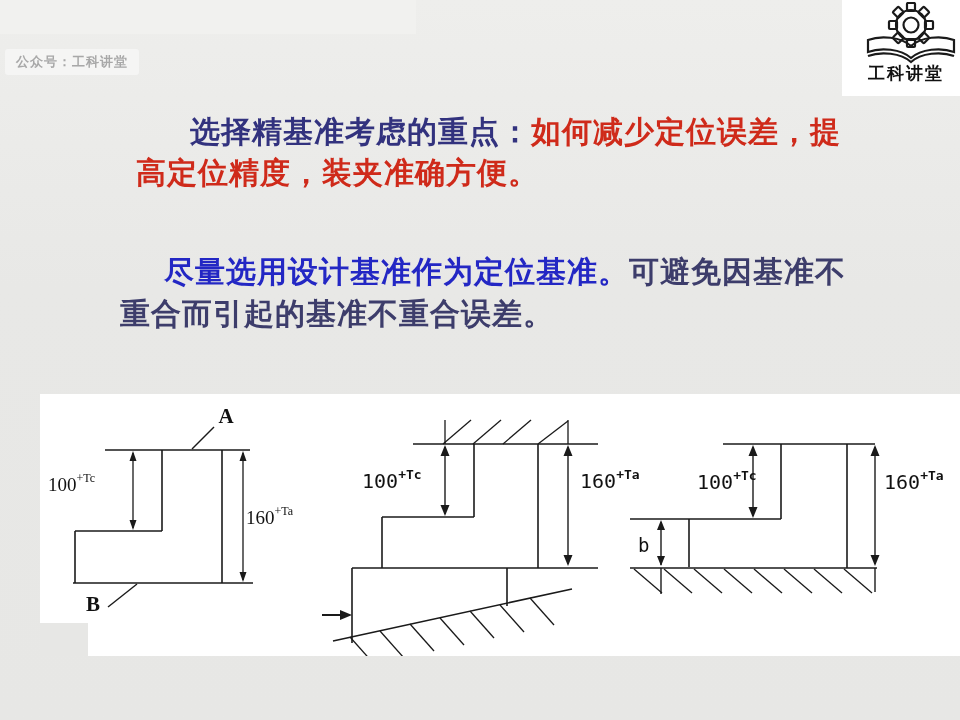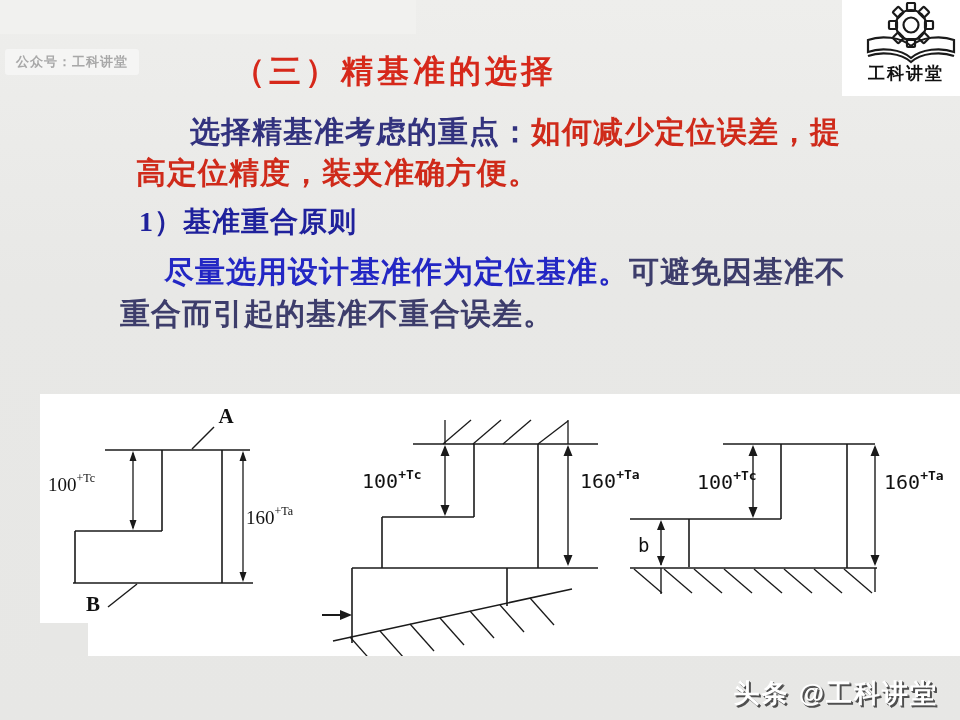--- a/index.html
+++ b/index.html
@@ -76,28 +76,26 @@
       </g>
 
       <g>
         <path d="M48,44 C38,35 18,33 5,38 L5,50 C18,45 38,47 48,56 C58,47 78,45 91,50 L91,38 C78,33 58,35 48,44 Z"></path>
         <path d="M5,54 C18,49 38,51 48,60 C58,51 78,49 91,54"></path>
       </g>
     </g>
   </svg>
   <div class="logo-text">工科讲堂</div>
 
-  <div class="title">（三）精基准的选择</div>
 
   <div class="txt line1">
     <span class="navy">选择精基准考虑的重点：</span><span class="red">如何减少定位误差，提</span>
   </div>
   <div class="txt line2">高定位精度，装夹准确方便。</div>
 
-  <div class="txt heading">1）基准重合原则</div>
 
   <div class="txt p2l1">
     <span class="bblue">尽量选用设计基准作为定位基准。</span><span class="bslate">可避免因基准不</span>
   </div>
   <div class="txt p2l2">重合而引起的基准不重合误差。</div>
 
   <div class="panel"></div>
   <div class="panel-notch"></div>
 
   <svg class="fig" width="920" height="262" viewBox="40 394 920 262">
@@ -221,14 +219,13 @@
         <polygon points="875,566 870.5,555 879.5,555" fill="#1a1a1a" stroke="none"></polygon>
       </g>
     </g>
     <g font-family="&quot;DejaVu Sans Mono&quot;,&quot;Liberation Mono&quot;,monospace" fill="#111" stroke="none">
       <text x="697" y="489" font-size="20"><tspan>100</tspan><tspan dy="-9" font-size="13" font-weight="bold">+Tc</tspan></text>
       <text x="884" y="489" font-size="20"><tspan>160</tspan><tspan dy="-9" font-size="13" font-weight="bold">+Ta</tspan></text>
       <text x="638" y="552" font-size="19">b</text>
     </g>
   </svg>
 
-  <div class="watermark">头条 @工科讲堂</div>
 </div>
 
 </body></html>

